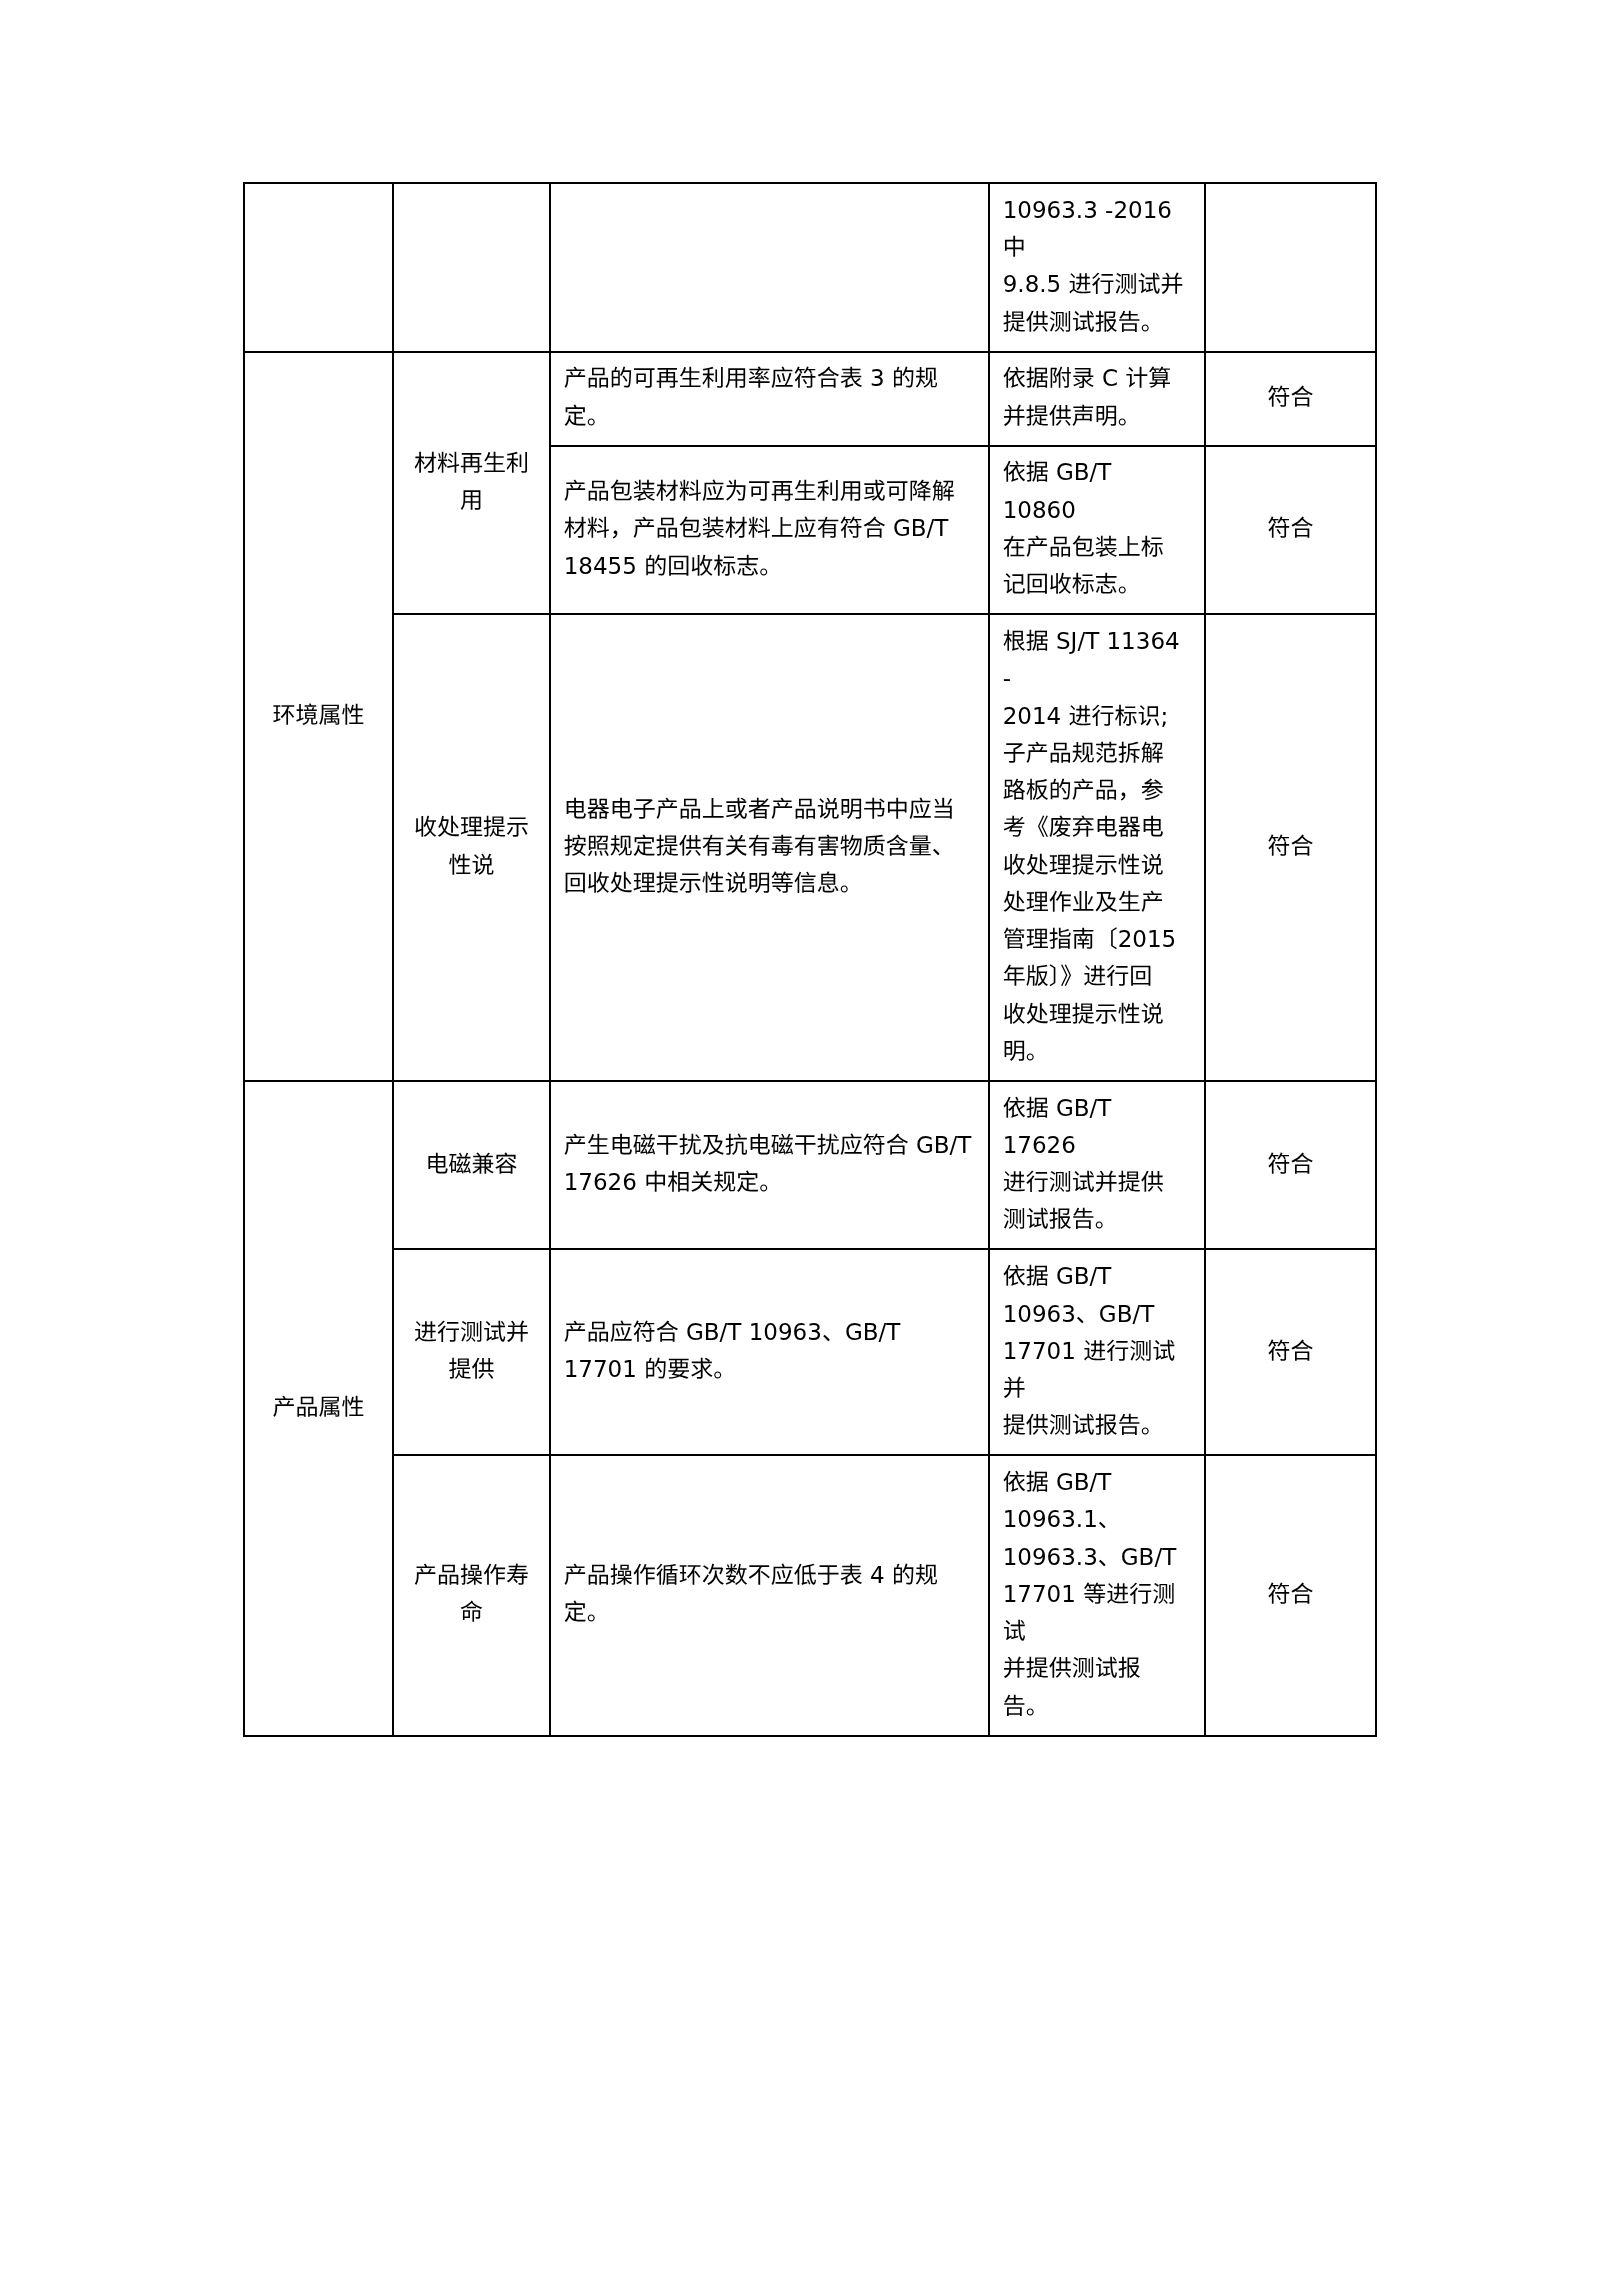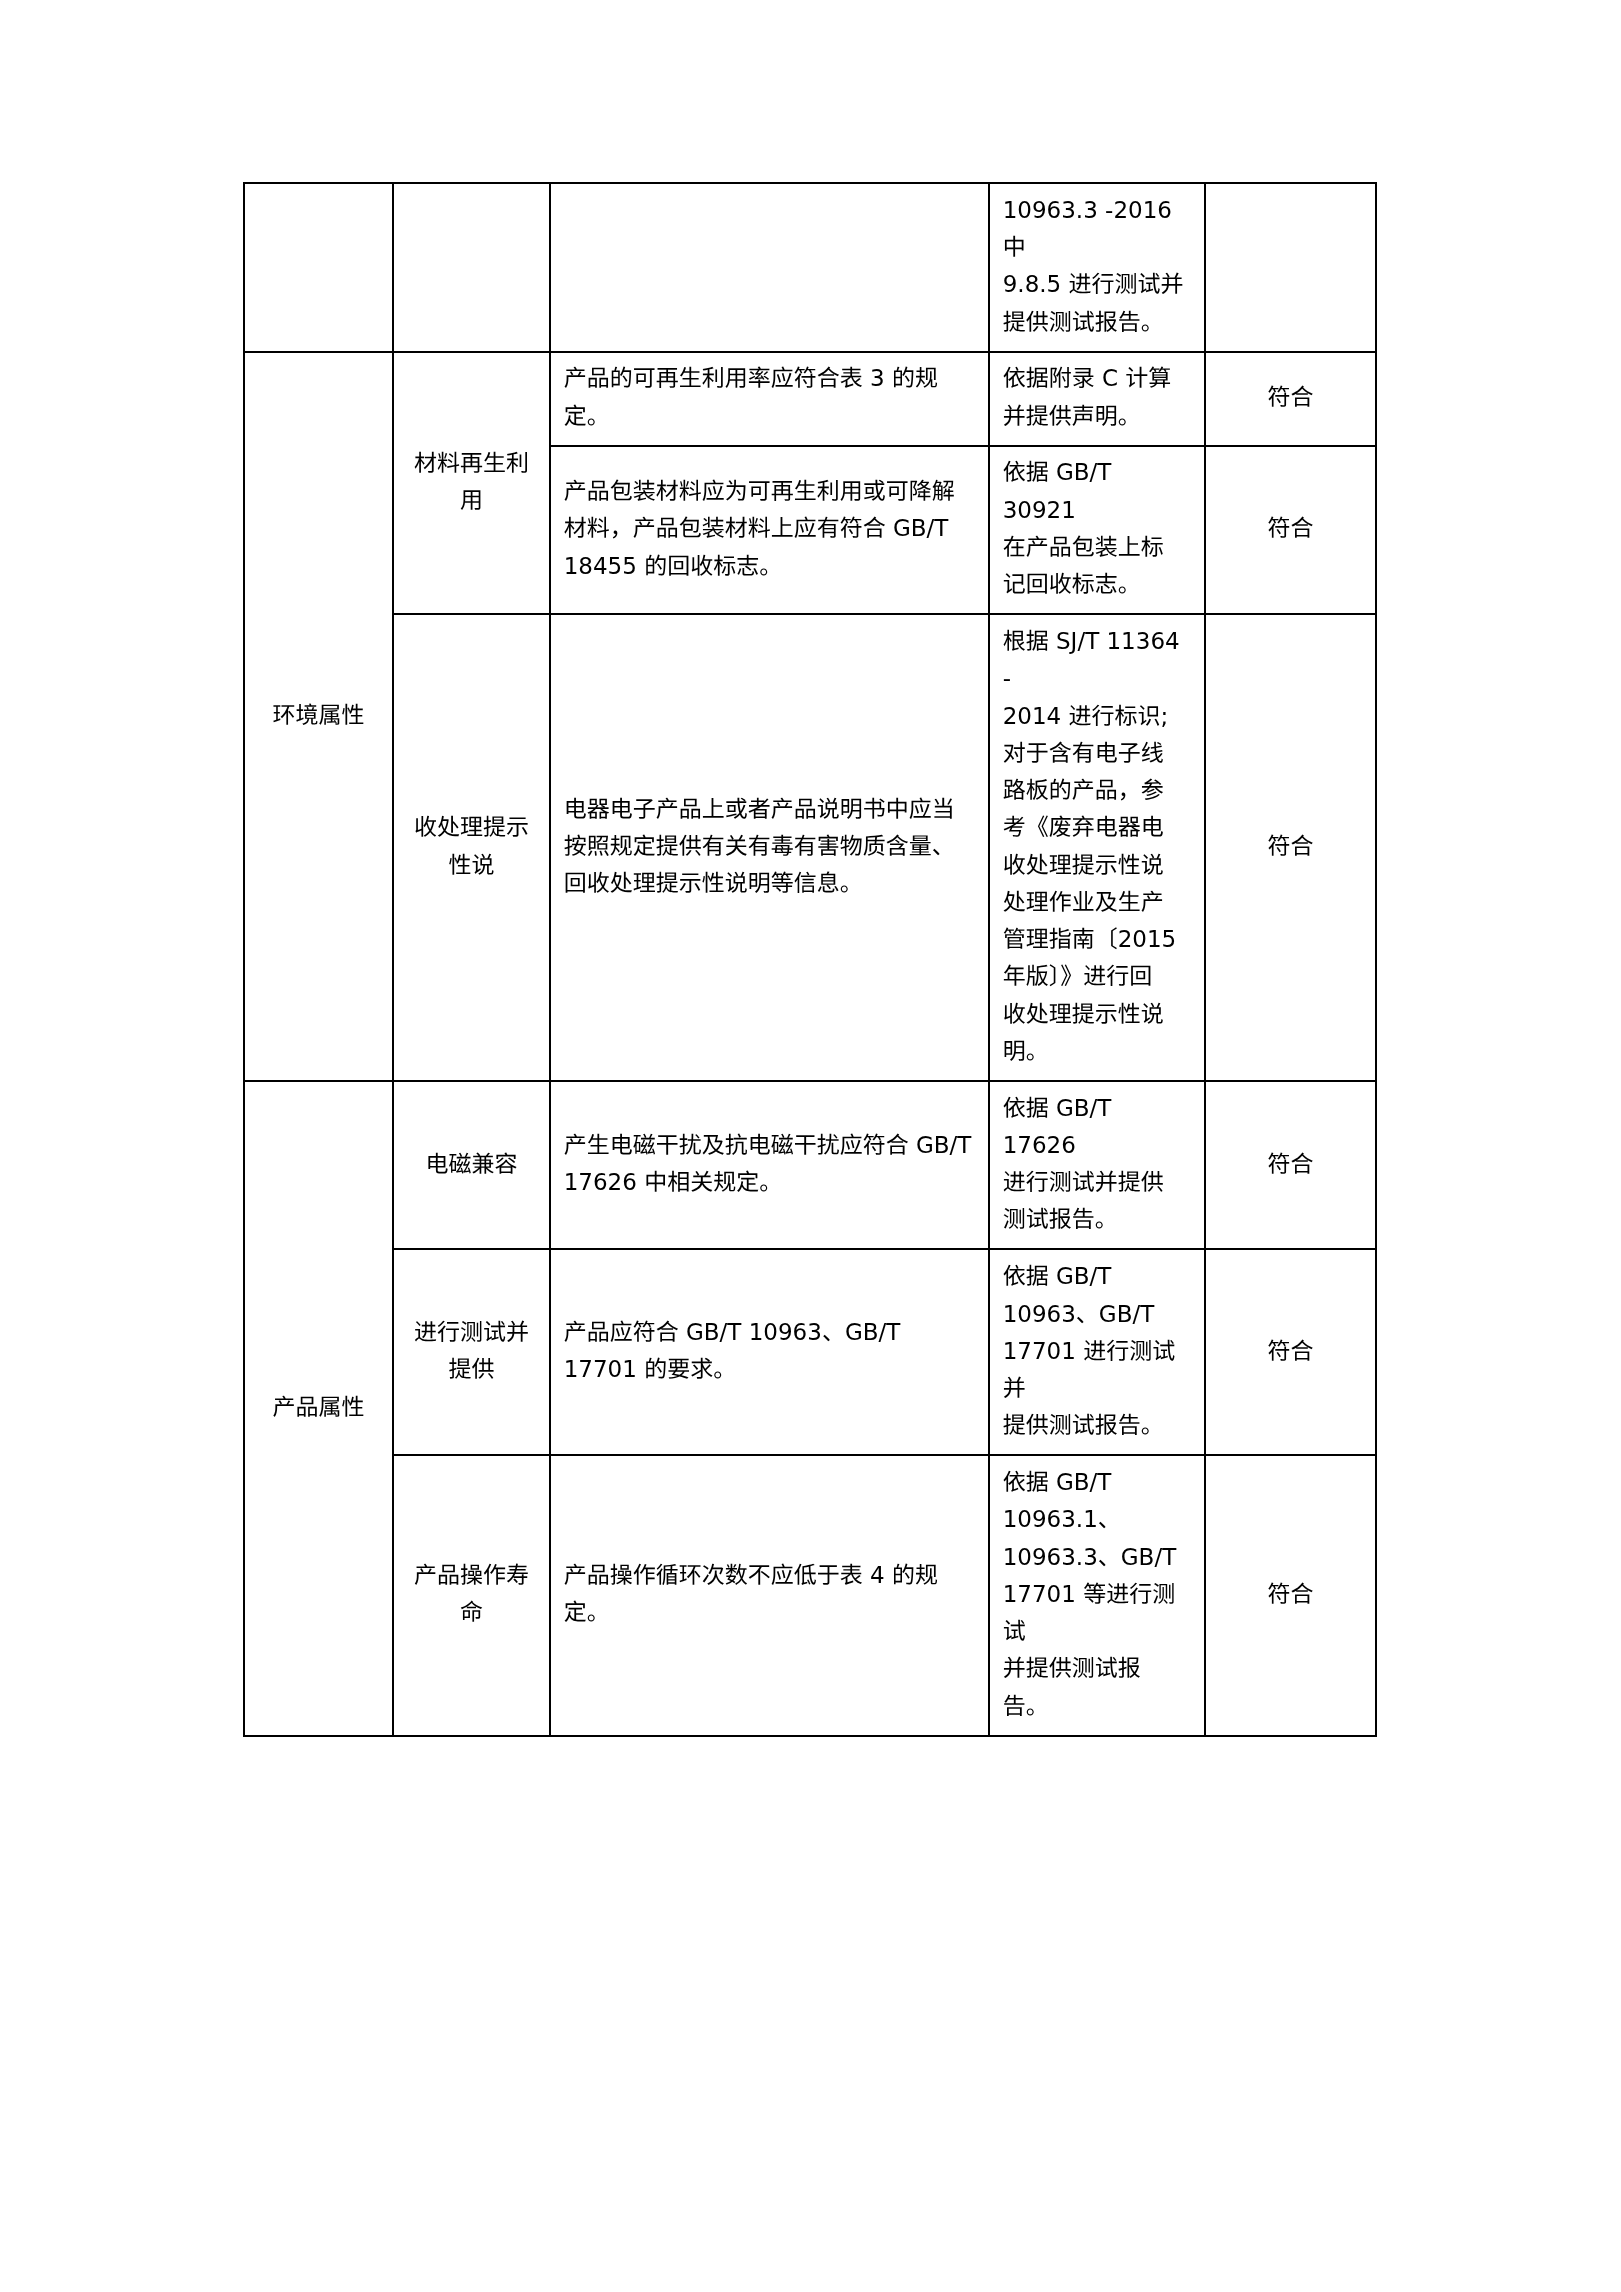--- a/index.html
+++ b/index.html
@@ -152,34 +152,34 @@
           <td class="method">
             <span class="cellline">依据附录 C 计算</span>
             <span class="cellline">并提供声明。</span>
           </td>
           <td class="result">符合</td>
         </tr>
 
         <tr>
           <td class="req">产品包装材料应为可再生利用或可降解材料，产品包装材料上应有符合 GB/T 18455 的回收标志。</td>
           <td class="method">
-            <span class="cellline">依据 GB/T 30921</span>
+            <span class="cellline">依据 GB/T 10860</span>
             <span class="cellline">在产品包装上标</span>
             <span class="cellline">记回收标志。</span>
           </td>
           <td class="result">符合</td>
         </tr>
 
         <tr>
           <td class="subcat">收处理提示性说</td>
           <td class="req">电器电子产品上或者产品说明书中应当按照规定提供有关有毒有害物质含量、回收处理提示性说明等信息。</td>
           <td class="method">
             <span class="cellline">根据 SJ/T 11364 -</span>
             <span class="cellline">2014 进行标识;</span>
-            <span class="cellline">对于含有电子线</span>
+            <span class="cellline">子产品规范拆解</span>
             <span class="cellline">路板的产品，参</span>
             <span class="cellline">考《废弃电器电</span>
             <span class="cellline">收处理提示性说</span>
             <span class="cellline">处理作业及生产</span>
             <span class="cellline">管理指南〔2015</span>
             <span class="cellline">年版〕》进行回</span>
             <span class="cellline">收处理提示性说</span>
             <span class="cellline">明。</span>
           </td>
           <td class="result">符合</td>

